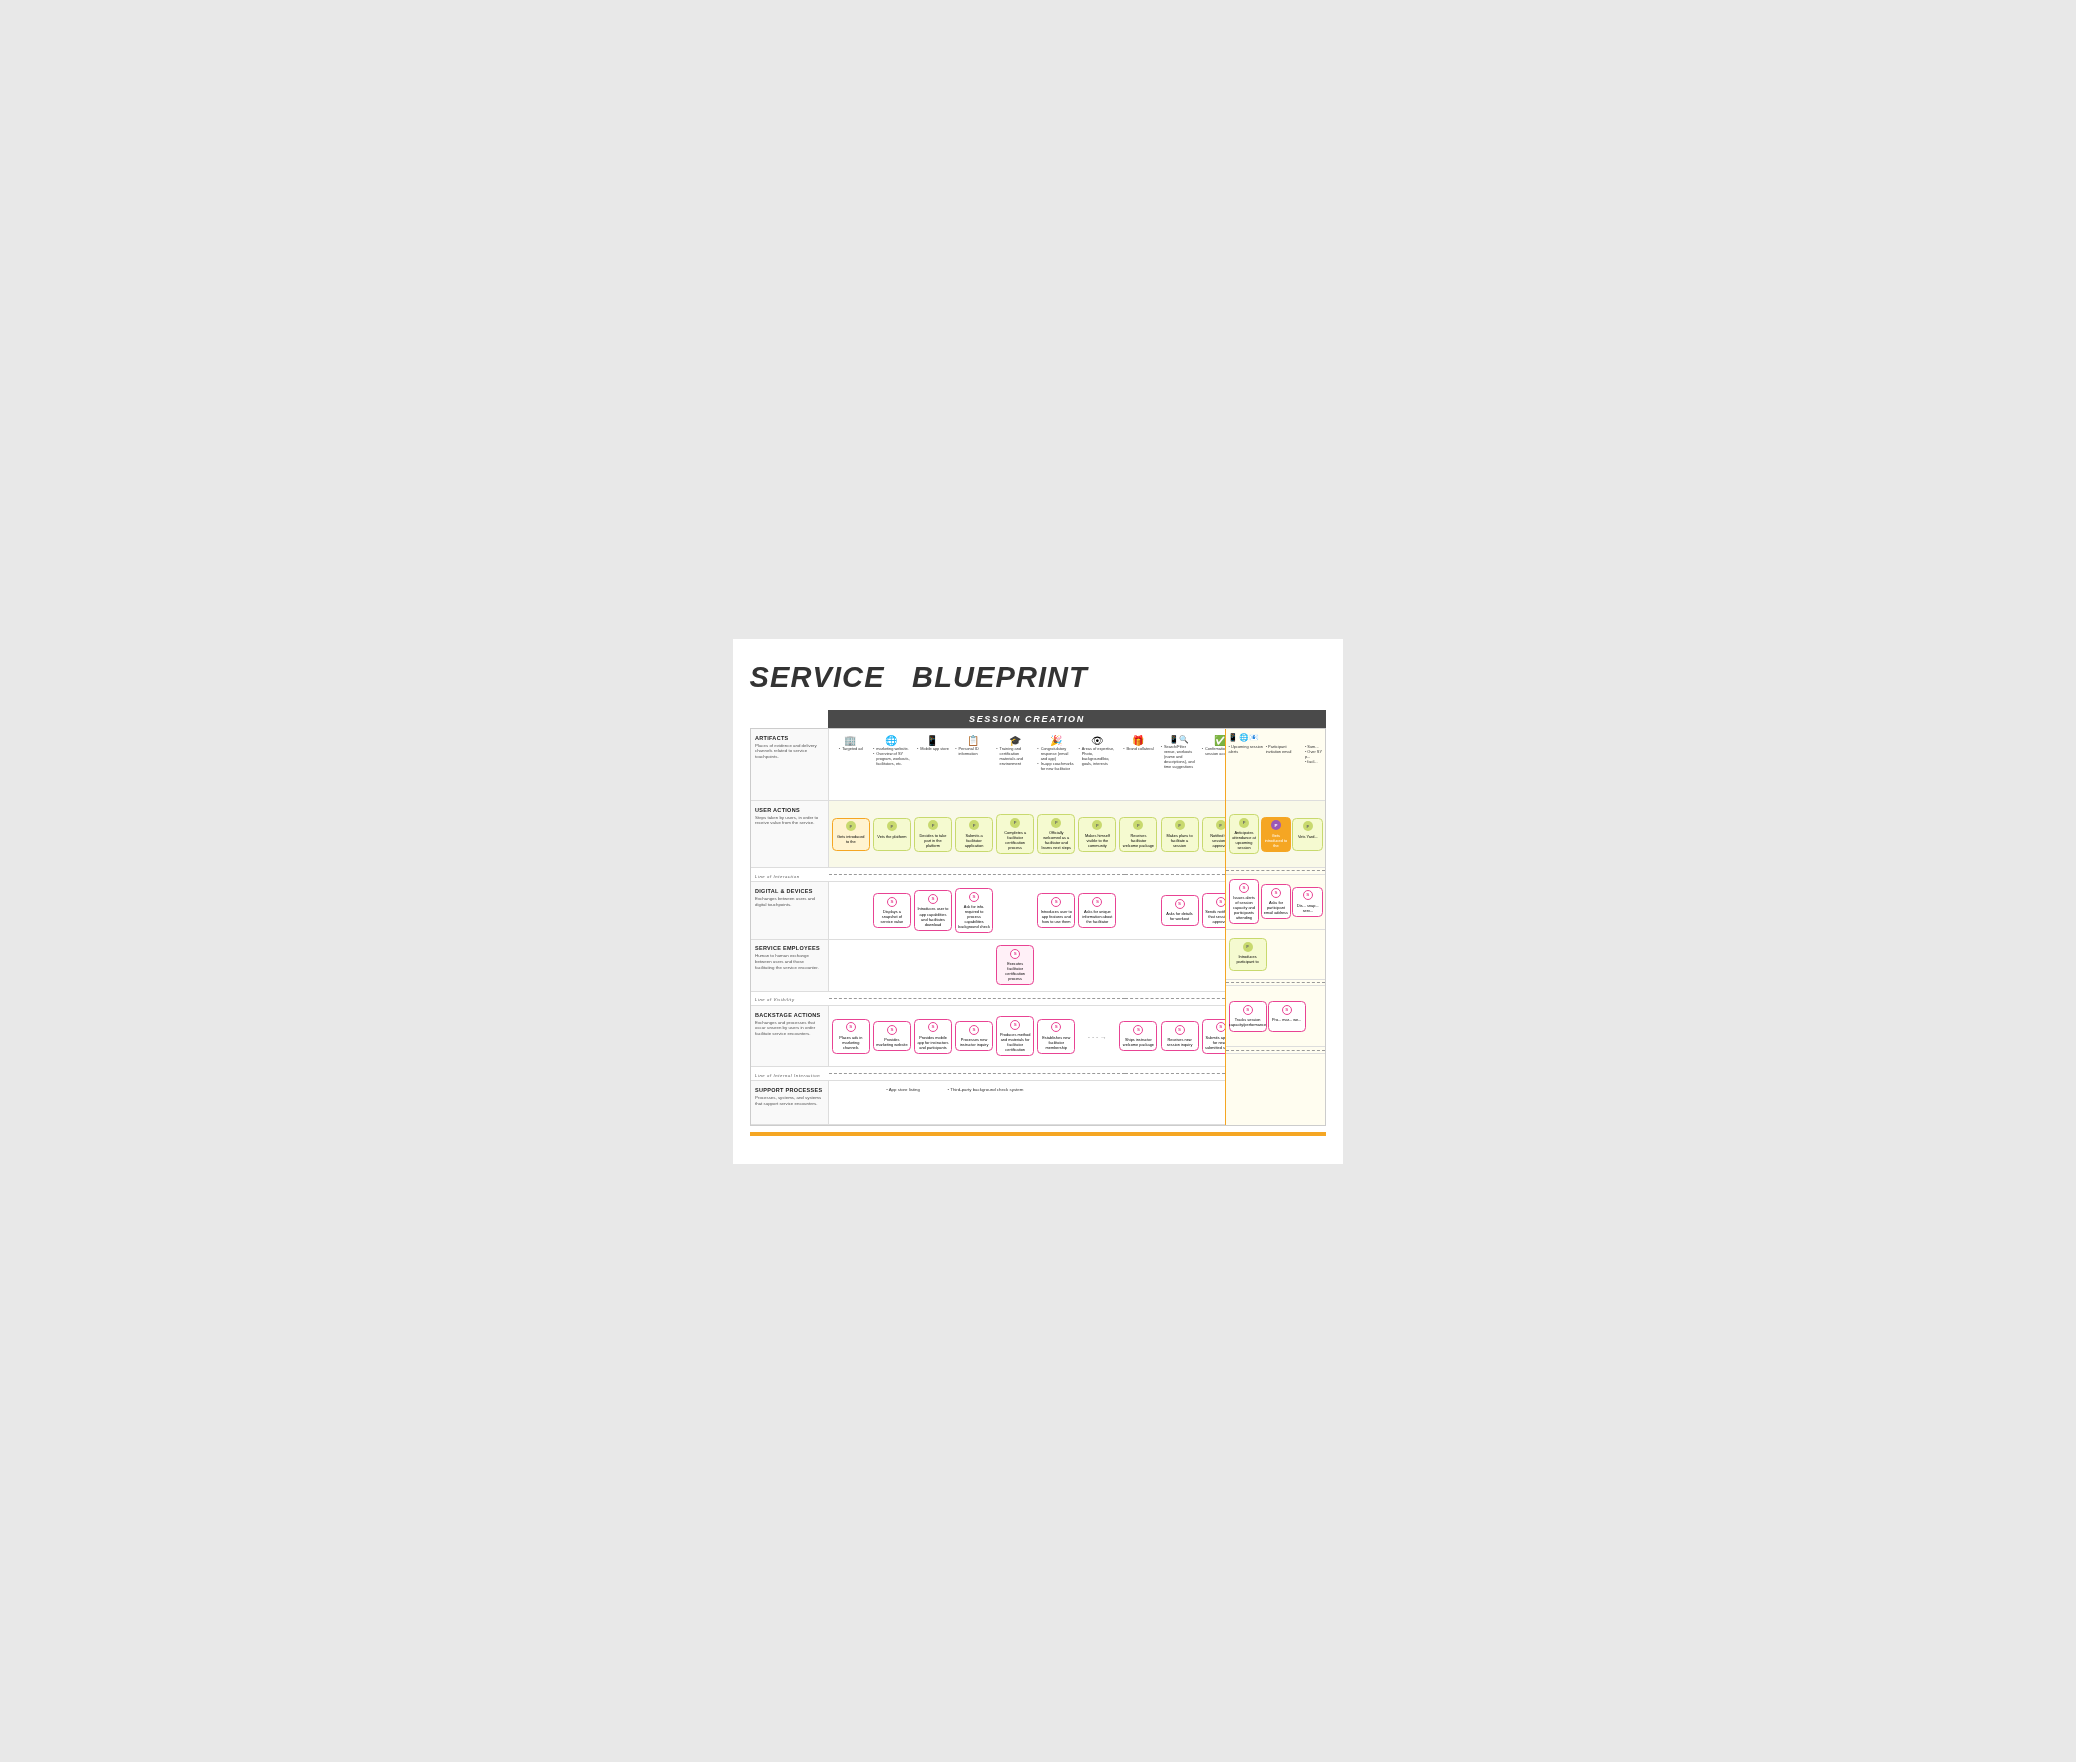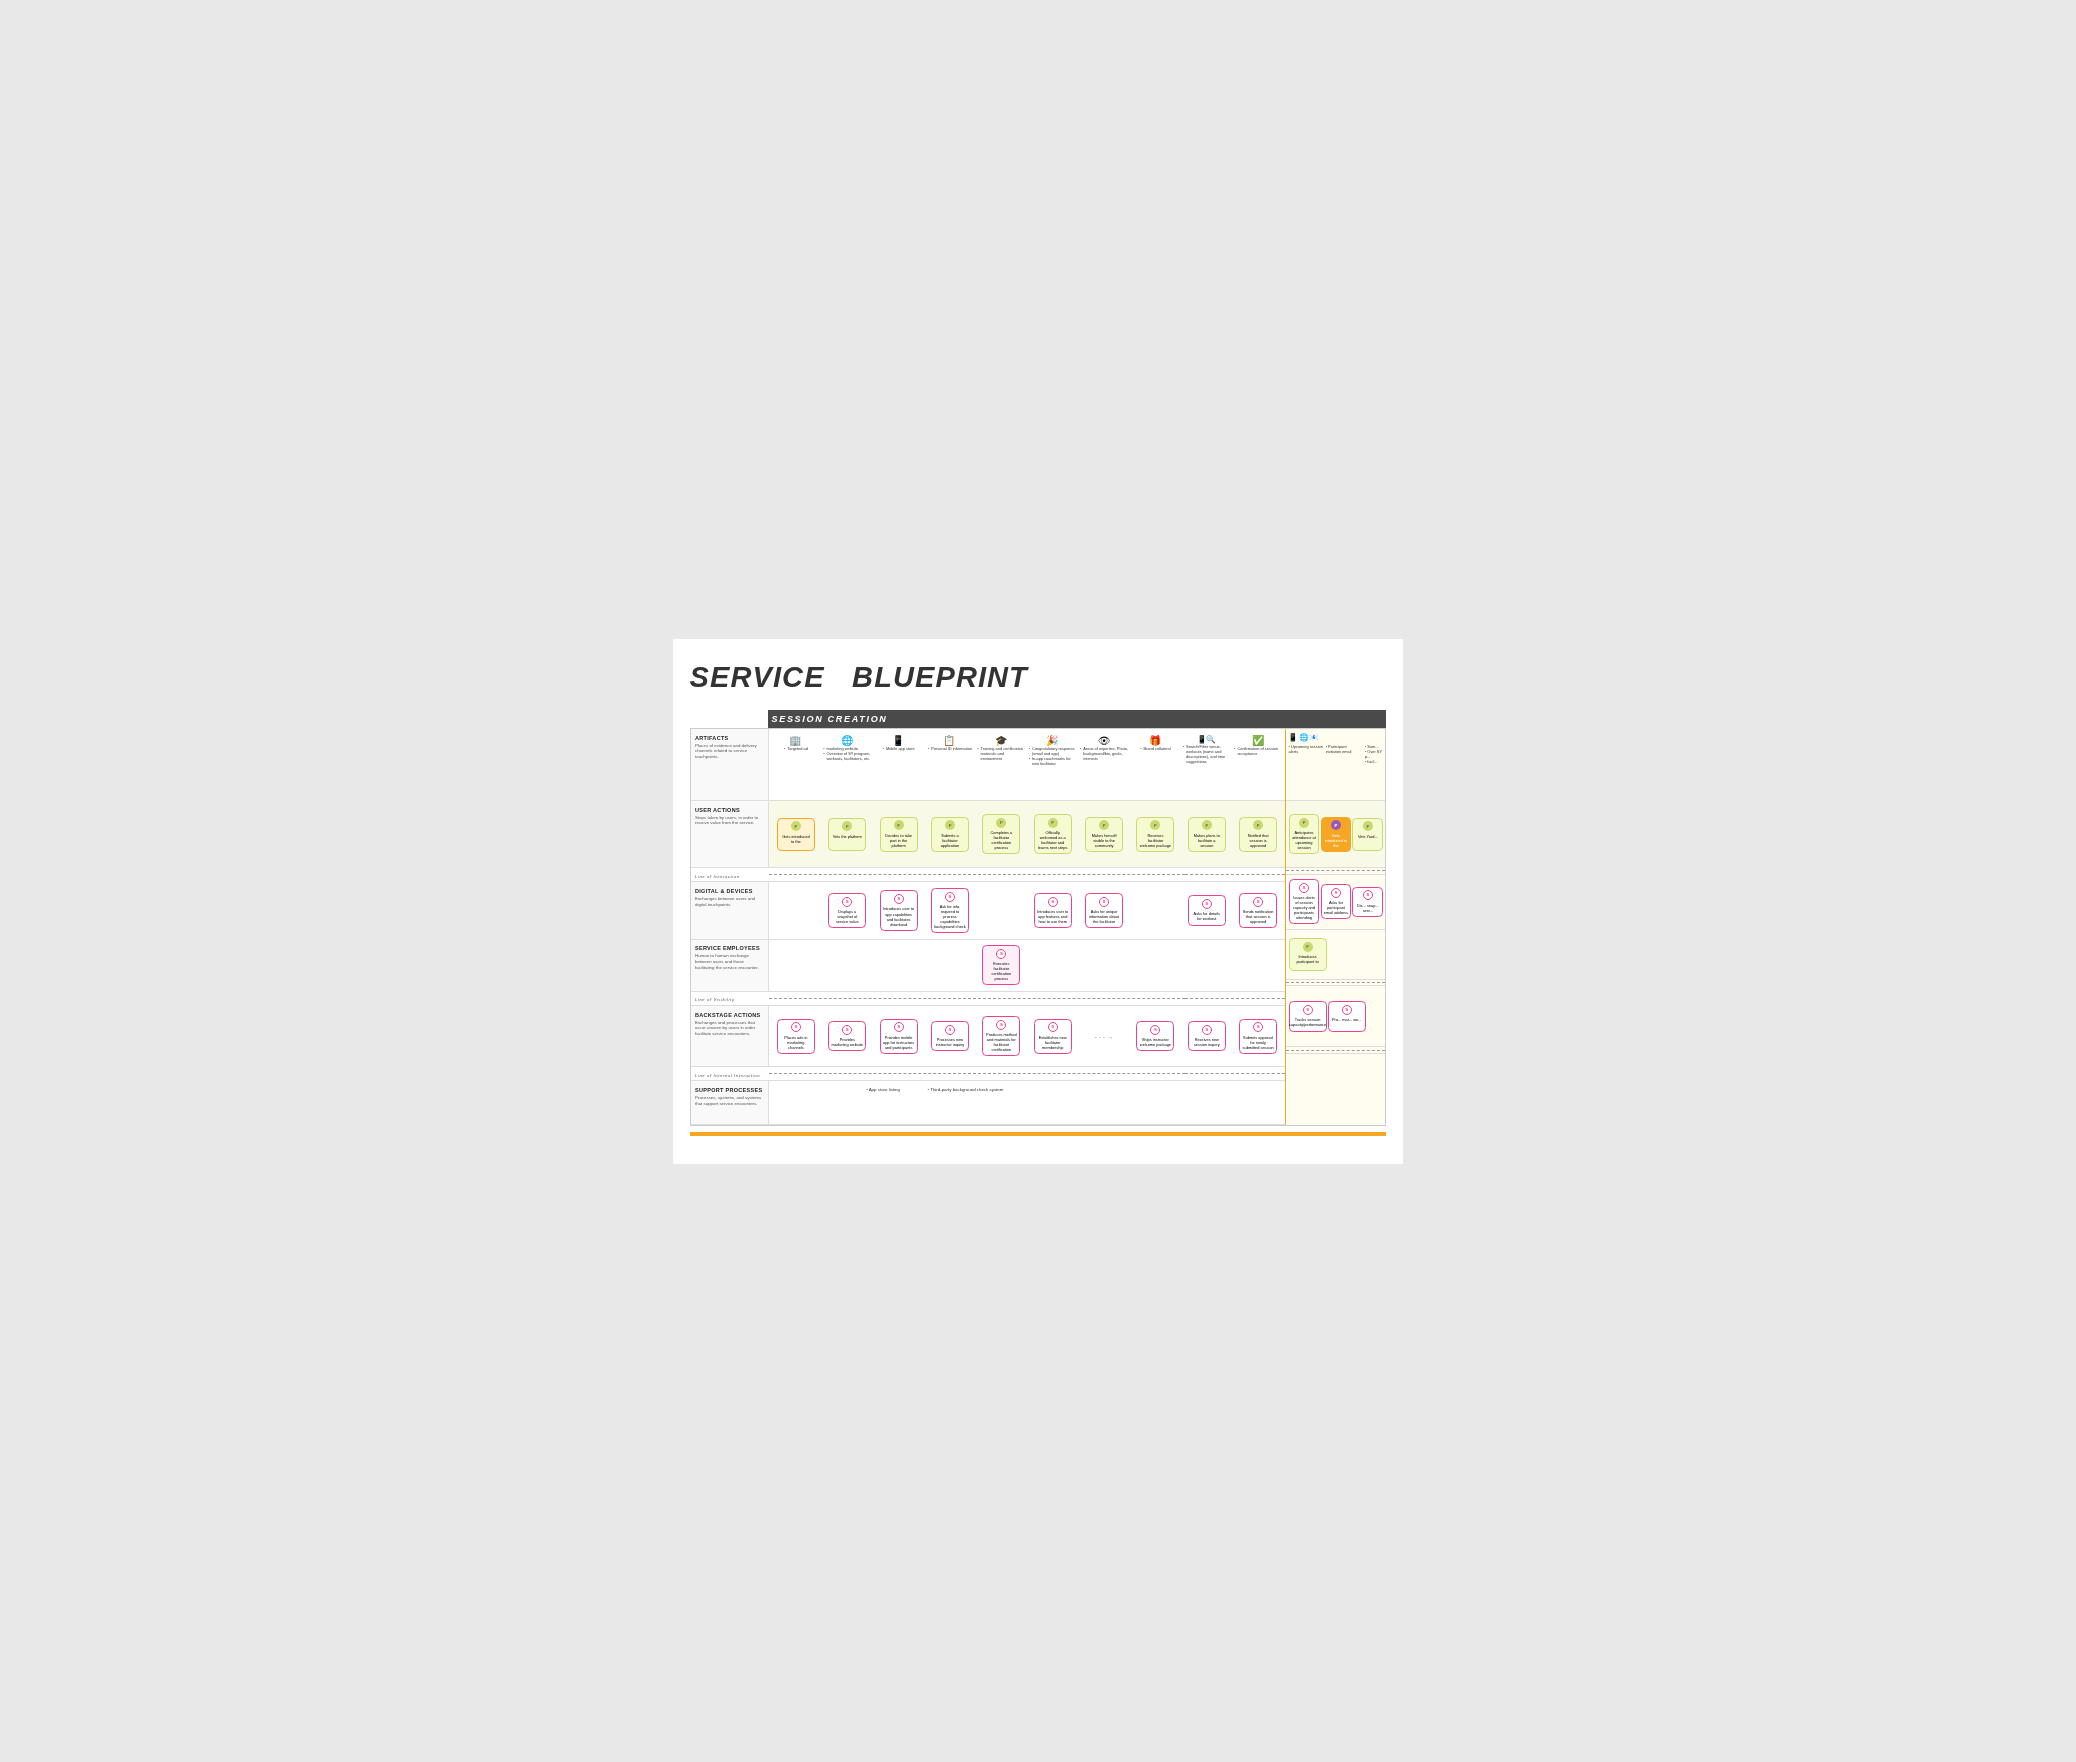--- a/index.html
+++ b/index.html
@@ -7,21 +7,21 @@
       background: #e8e8e8;
       font-family: Arial, Helvetica, sans-serif;
       display: flex;
       justify-content: center;
       align-items: center;
       min-height: 100vh;
       padding: 22px;
     }
     .page {
       background: white;
-      width: 730px;
+      width: 610px;
       padding: 22px 16.6px 28px 16.6px;
       position: relative;
       overflow: hidden;
       margin-top: 41px;
     }
     .title {
       font-size: 29px;
       font-weight: 900;
       color: #f5a623;
       letter-spacing: 1.1px;
@@ -215,21 +215,21 @@
     }
 
     .banner-content {
       flex: 1;
       background: #4a4a4a;
       color: white;
       font-style: italic;
       font-weight: bold;
       font-size: 9px;
       letter-spacing: 1.7px;
-      text-align: left;
+      text-align: center;
       padding: 3.9px;
     }
 
     .banner-right {
       width: 100px;
       min-width: 100px;
       background: #4a4a4a;
       flex-shrink: 0;
     }
 

